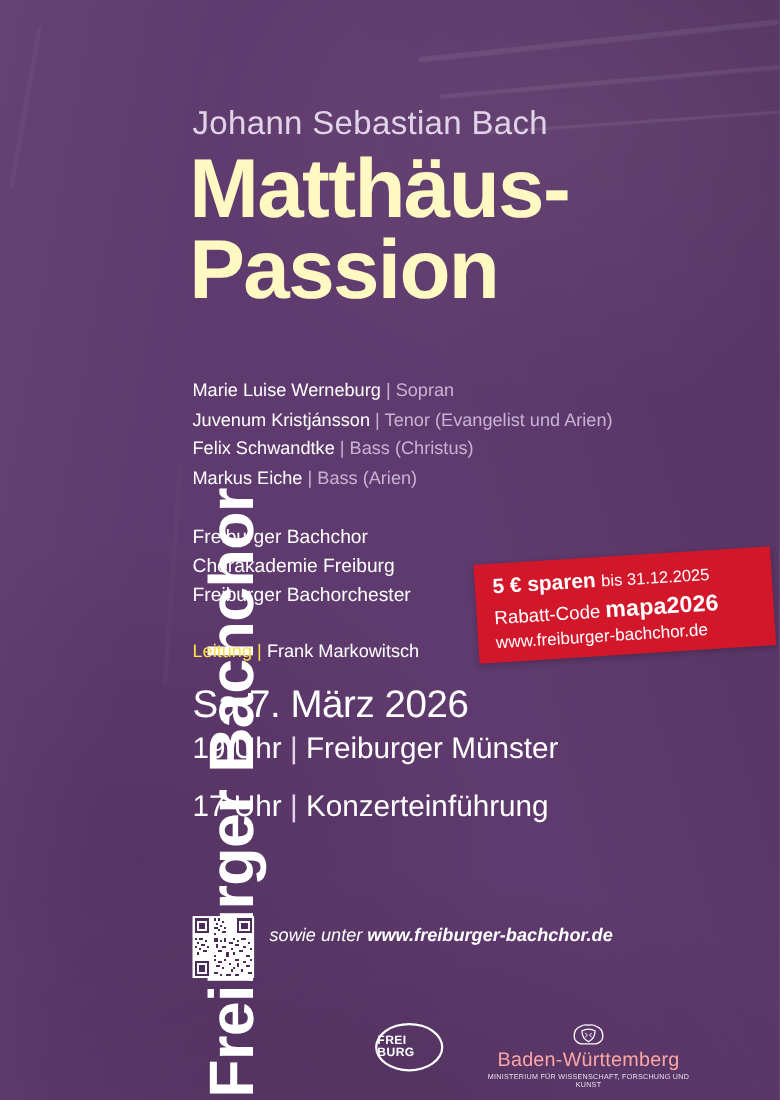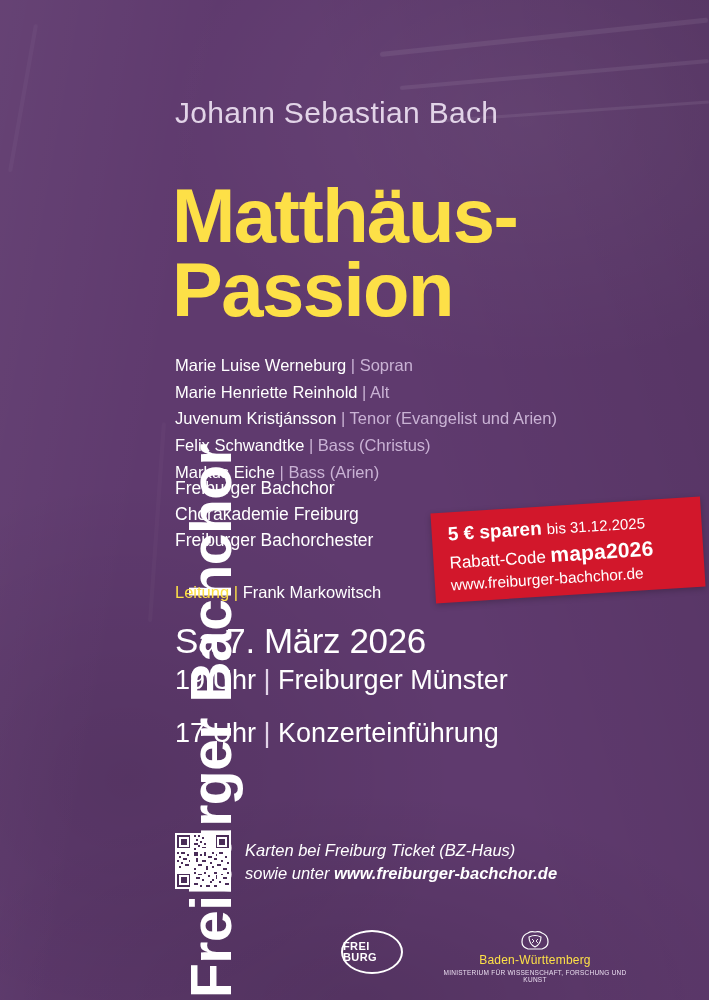--- a/index.html
+++ b/index.html
@@ -74,27 +74,26 @@
     letter-spacing: 0.3px;
   }
   .work-title {
     position: absolute;
     left: -3px;
     top: 135px;
     font-size: 76px;
     font-weight: bold;
     line-height: 0.98;
     letter-spacing: -1.5px;
-    color: #fde047;
-    margin-top: 44px;
+    color: #fef9c3;
   }
   .soloists {
     position: absolute;
     left: 0;
-    top: 352px;
+    top: 342px;
     width: 520px;
   }
   .soloist-line {
     font-size: 16.5px;
     line-height: 1.62;
     color: #ffffff;
     white-space: nowrap;
   }
   .soloist-line .role {
     color: #c9b2d4;
@@ -268,22 +267,22 @@
     width: 190px;
   }
   .bw-crest {
     width: 38px;
     height: 24px;
     margin: 0 auto 2px auto;
     position: relative;
   }
   .bw-crest svg { display: block; }
   .bw-t1 {
-    font-size: 12px;
-    color: #fde047;
+    font-size: 18px;
+    color: #fca5a5;
     letter-spacing: 0.2px;
     line-height: 1.1;
   }
   .bw-t2 {
     font-size: 6.5px;
     color: #e8dcee;
     letter-spacing: 0.25px;
     margin-top: 2px;
   }
 </style>
@@ -308,25 +307,20 @@
     <div class="work-title">
       <div>Matthäus-</div>
       <div>Passion</div>
     </div>
 
     <div class="soloists">
       <div class="soloist-line">
         <span>Marie Luise Werneburg</span>
         <span class="sep">|</span>
         <span class="role">Sopran</span>
-      </div>
-      <div class="soloist-line">
-        <span>Marie Henriette Reinhold</span>
-        <span class="sep">|</span>
-        <span class="role">Alt</span>
       </div>
       <div class="soloist-line">
         <span>Juvenum Kristjánsson</span>
         <span class="sep">|</span>
         <span class="role">Tenor (Evangelist und Arien)</span>
       </div>
       <div class="soloist-line">
         <span>Felix Schwandtke</span>
         <span class="sep">|</span>
         <span class="role">Bass (Christus)</span>
@@ -459,21 +453,20 @@
               <rect x="21" y="22" width="1" height="2"></rect>
             <rect x="25" y="23" width="2" height="1"></rect>
               <rect x="19" y="24" width="1" height="1"></rect>
             <rect x="23" y="25" width="1" height="1"></rect>
               <rect x="26" y="26" width="2" height="1"></rect>
             <rect x="20" y="27" width="2" height="1"></rect>
           </g>
         </svg>
       </div>
       <div class="ticket-text">
-        <div>Karten bei Freiburg Ticket (BZ-Haus)</div>
         <div>
           <span>sowie unter </span><b>www.freiburger-bachchor.de</b>
         </div>
       </div>
     </div>
 
     <div class="logos">
       <div class="logo-freiburg">
         <span>FREI</span>
         <span>BURG</span>

